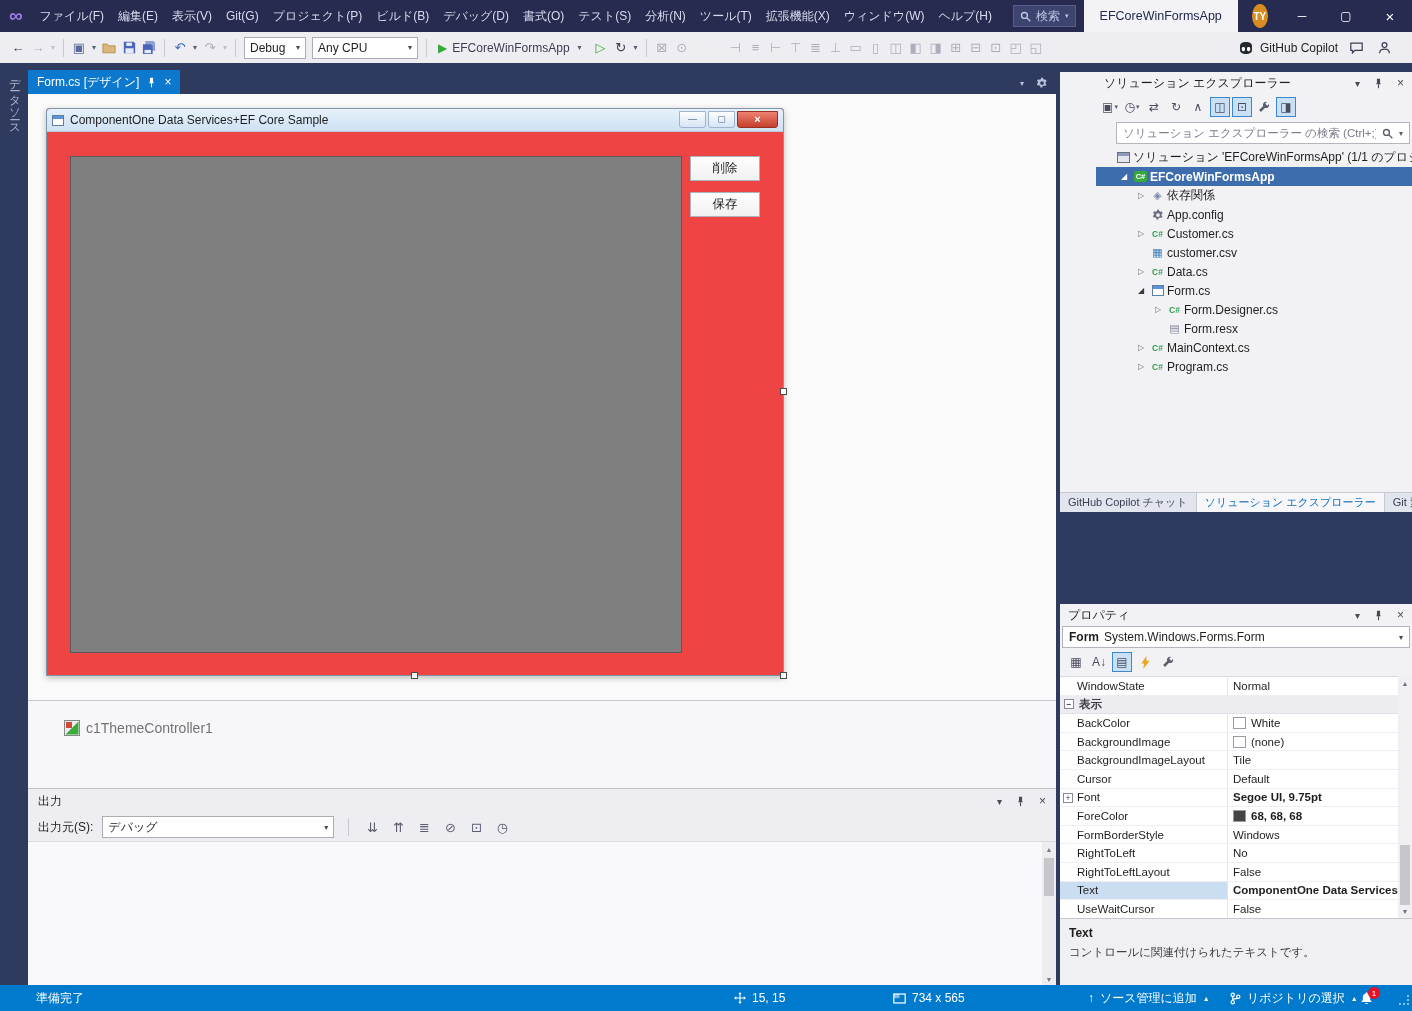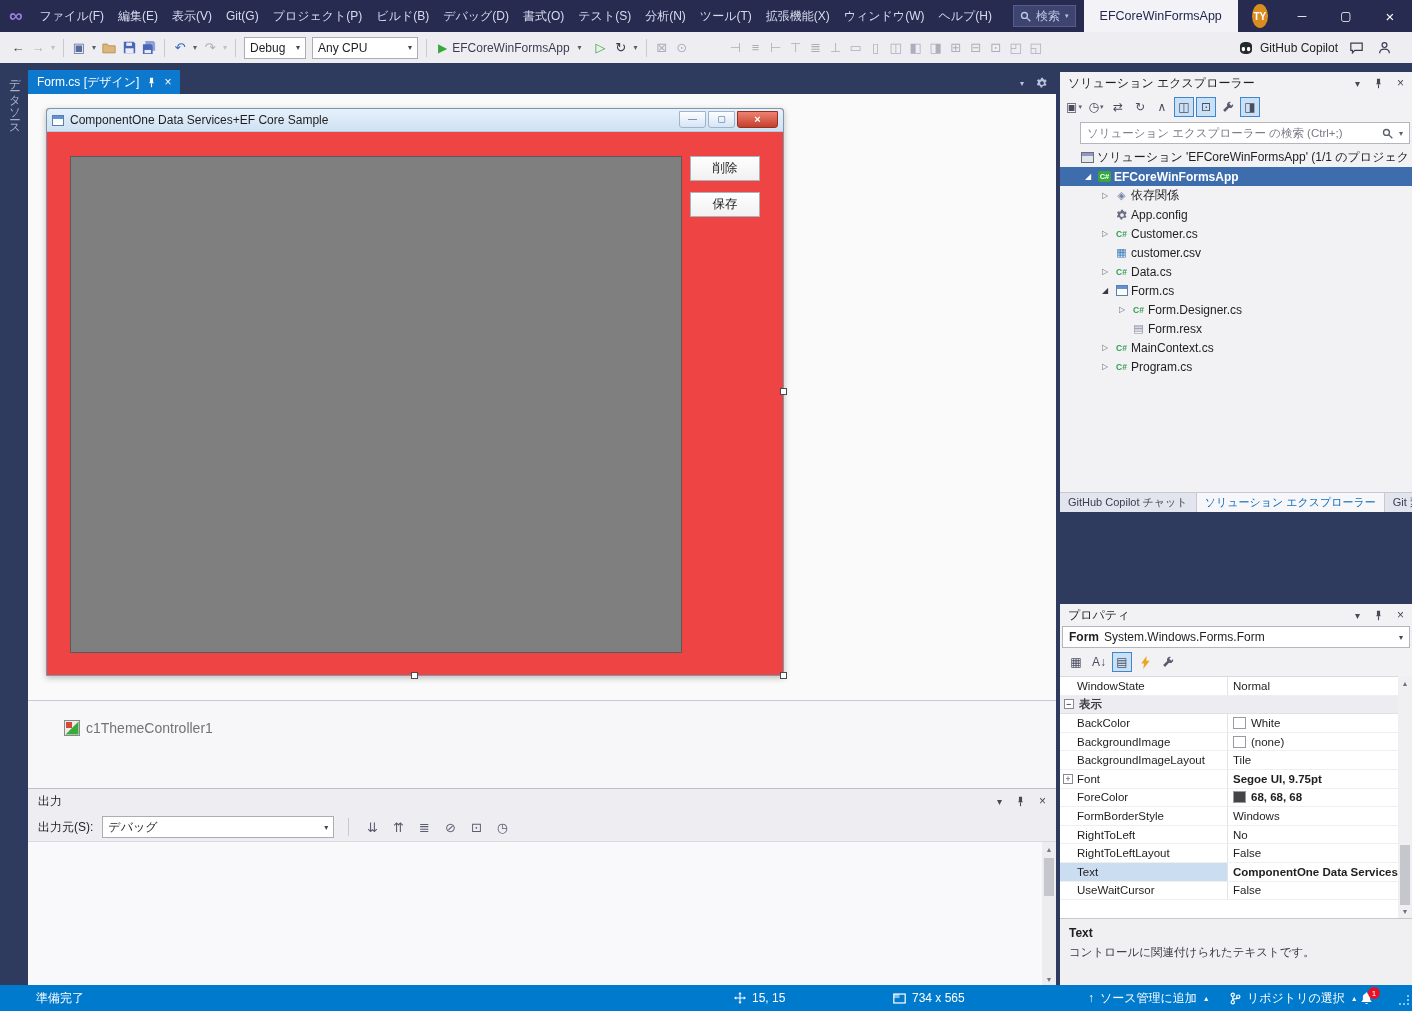--- a/index.html
+++ b/index.html
@@ -105,21 +105,21 @@
   .vscroll{position:absolute;right:0;top:0;width:14px;height:100%;background:#EDEDF0;}
   .vscroll .arr{position:absolute;left:0;width:14px;height:14px;display:flex;align-items:center;
                 justify-content:center;font-size:7px;color:#787884;}
   .vscroll .arr.up{top:0;} .vscroll .arr.dn{bottom:0;}
   .vthumb{position:absolute;left:2px;width:10px;background:#C6C7CC;}
 
   
   .right{position:absolute;left:1060px;top:0;width:352px;height:922px;}
   .panel{position:absolute;left:0;width:352px;background:#F2F2F5;}
   .panel-title{height:22px;display:flex;align-items:center;padding:0 8px;font-size:12px;color:#1E1E1E;}
-  .se-panel{top:9px;height:440px;}
+  .se-panel{top:9px;height:440px;padding-left:36px;}
   .se-toolbar{height:26px;display:flex;align-items:center;padding:0 4px;gap:2px;}
   .s-ic{min-width:20px;height:20px;display:flex;align-items:center;justify-content:center;
         color:#4A4D60;font-size:12px;gap:1px;}
   .s-ic.active{background:#C9E0F5;border:1px solid #3C87CF;}
   .s-ic .dd{font-size:7px;color:#5A5D6E;}
   .se-search{margin:2px 2px 4px 20px;height:22px;background:#FFF;border:1px solid #B5B5BE;
              display:flex;align-items:center;padding:0 6px;gap:6px;}
   .se-search input{flex:1;border:none;outline:none;font-size:11.5px;color:#1E1E1E;background:transparent;
                    font-family:"Liberation Sans","DejaVu Sans",sans-serif;}
   .se-search input::placeholder{color:#7A7A88;}
@@ -621,20 +621,28 @@
             <div class="pg-row">
               <div class="pg-name">
                 <span>BackgroundImageLayout</span>
               </div>
               <div class="pg-value">
                 <span>Tile</span>
               </div>
             </div>
             <div class="pg-row">
               <div class="pg-name">
+                <span>Cursor</span>
+              </div>
+              <div class="pg-value">
+                <span>Default</span>
+              </div>
+            </div>
+            <div class="pg-row">
+              <div class="pg-name">
                 <span class="pg-exp">+</span>
                 <span>Font</span>
               </div>
               <div class="pg-value bold">
                 <span>Segoe UI, 9.75pt</span>
               </div>
             </div>
             <div class="pg-row">
               <div class="pg-name">
                 <span>ForeColor</span>

